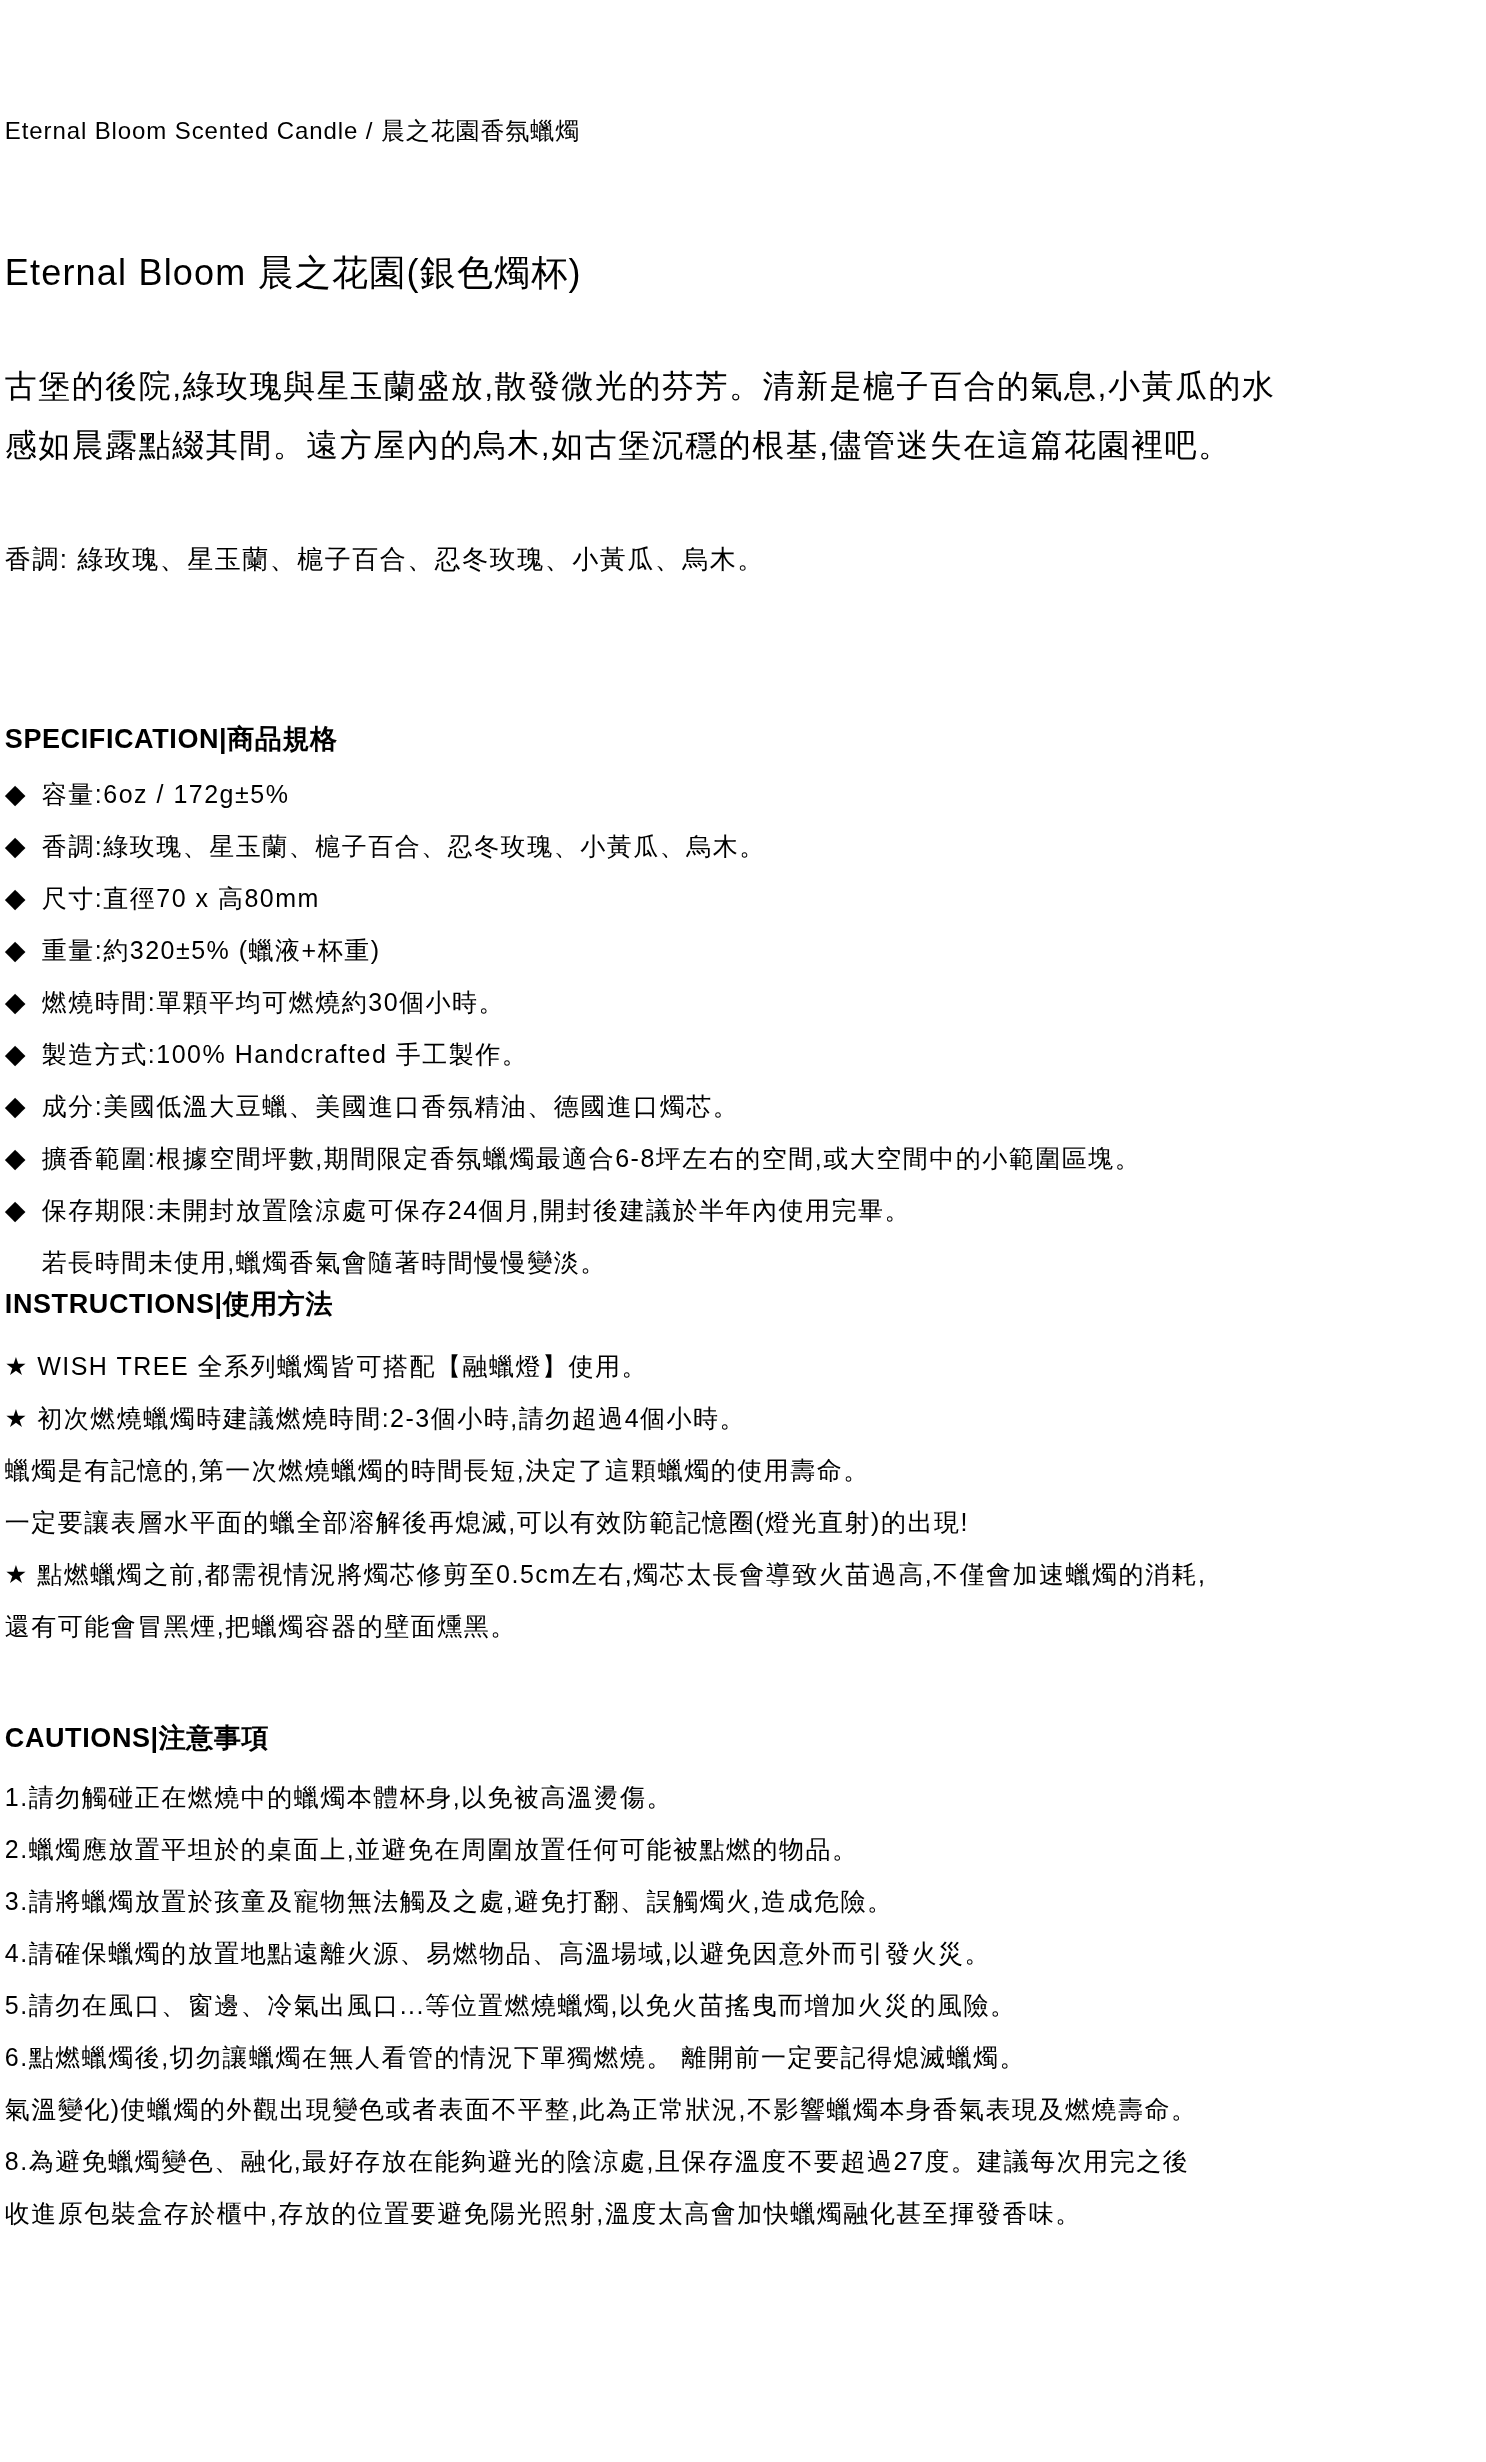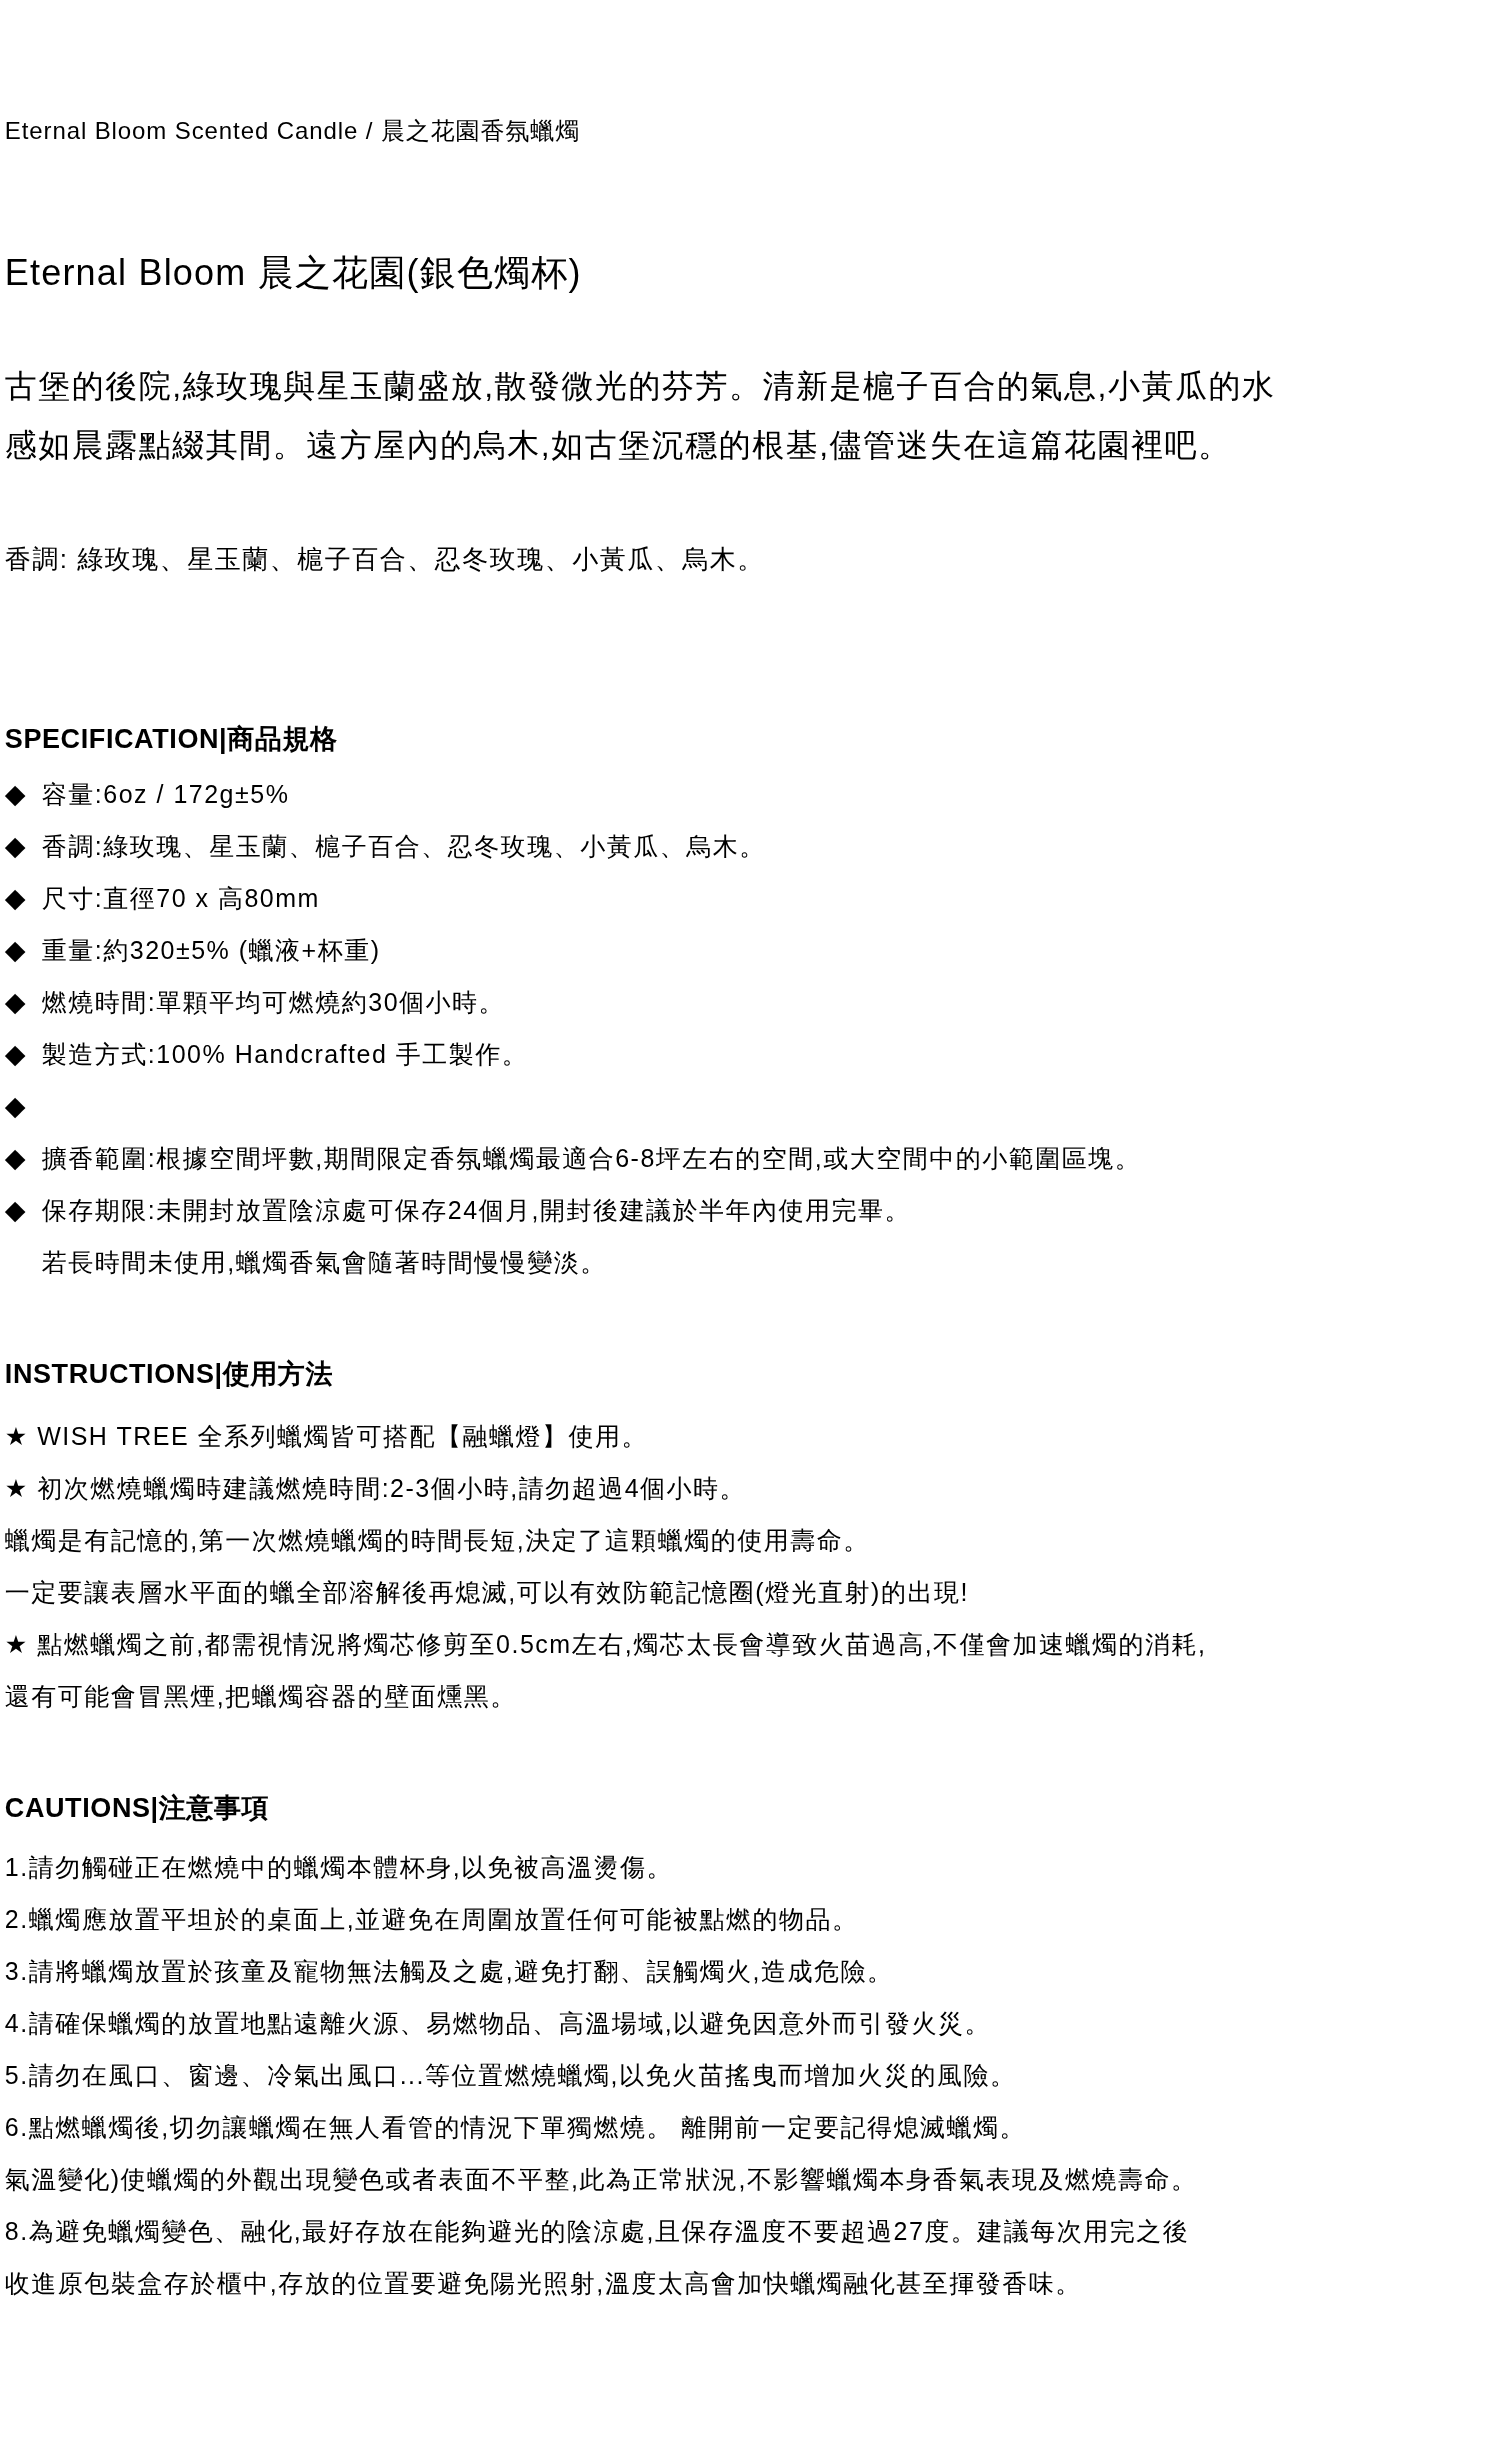--- a/index.html
+++ b/index.html
@@ -48,21 +48,21 @@
     line-height: 36px;
     letter-spacing: 1.5px;
   }
   .section-heading {
     font-size: 27px;
     line-height: 33px;
     font-weight: 700;
     letter-spacing: 0.6px;
   }
   .spec-heading     { margin-top: 146px; }
-  .inst-heading     { margin-top: 70px; }
+  .inst-heading     { }
   .cautions-heading { margin-top: 70px; }
 
   .spec-list    { margin-top: 12.5px; }
   .inst-list    { margin-top: 19px; }
   .caution-list { margin-top: 16px; }
 
   .spec-list .line,
   .inst-list .line,
   .caution-list .line {
     font-size: 25px;
@@ -116,20 +116,21 @@
       <div class="spec-line line">
           <span class="bullet">◆</span>
           <span>燃燒時間:單顆平均可燃燒約30個小時。</span>
         </div>
       <div class="spec-line line">
           <span class="bullet">◆</span>
           <span>製造方式:100% Handcrafted 手工製作。</span>
         </div>
       <div class="spec-line line">
           <span class="bullet">◆</span>
+          <span>成分:美國低溫大豆蠟、美國進口香氛精油、德國進口燭芯。</span>
         </div>
       <div class="spec-line line">
           <span class="bullet">◆</span>
           <span>擴香範圍:根據空間坪數,期間限定香氛蠟燭最適合6-8坪左右的空間,或大空間中的小範圍區塊。</span>
         </div>
       <div class="spec-line line">
           <span class="bullet">◆</span>
           <span>保存期限:未開封放置陰涼處可保存24個月,開封後建議於半年內使用完畢。</span>
         </div>
       <div class="spec-line line">

